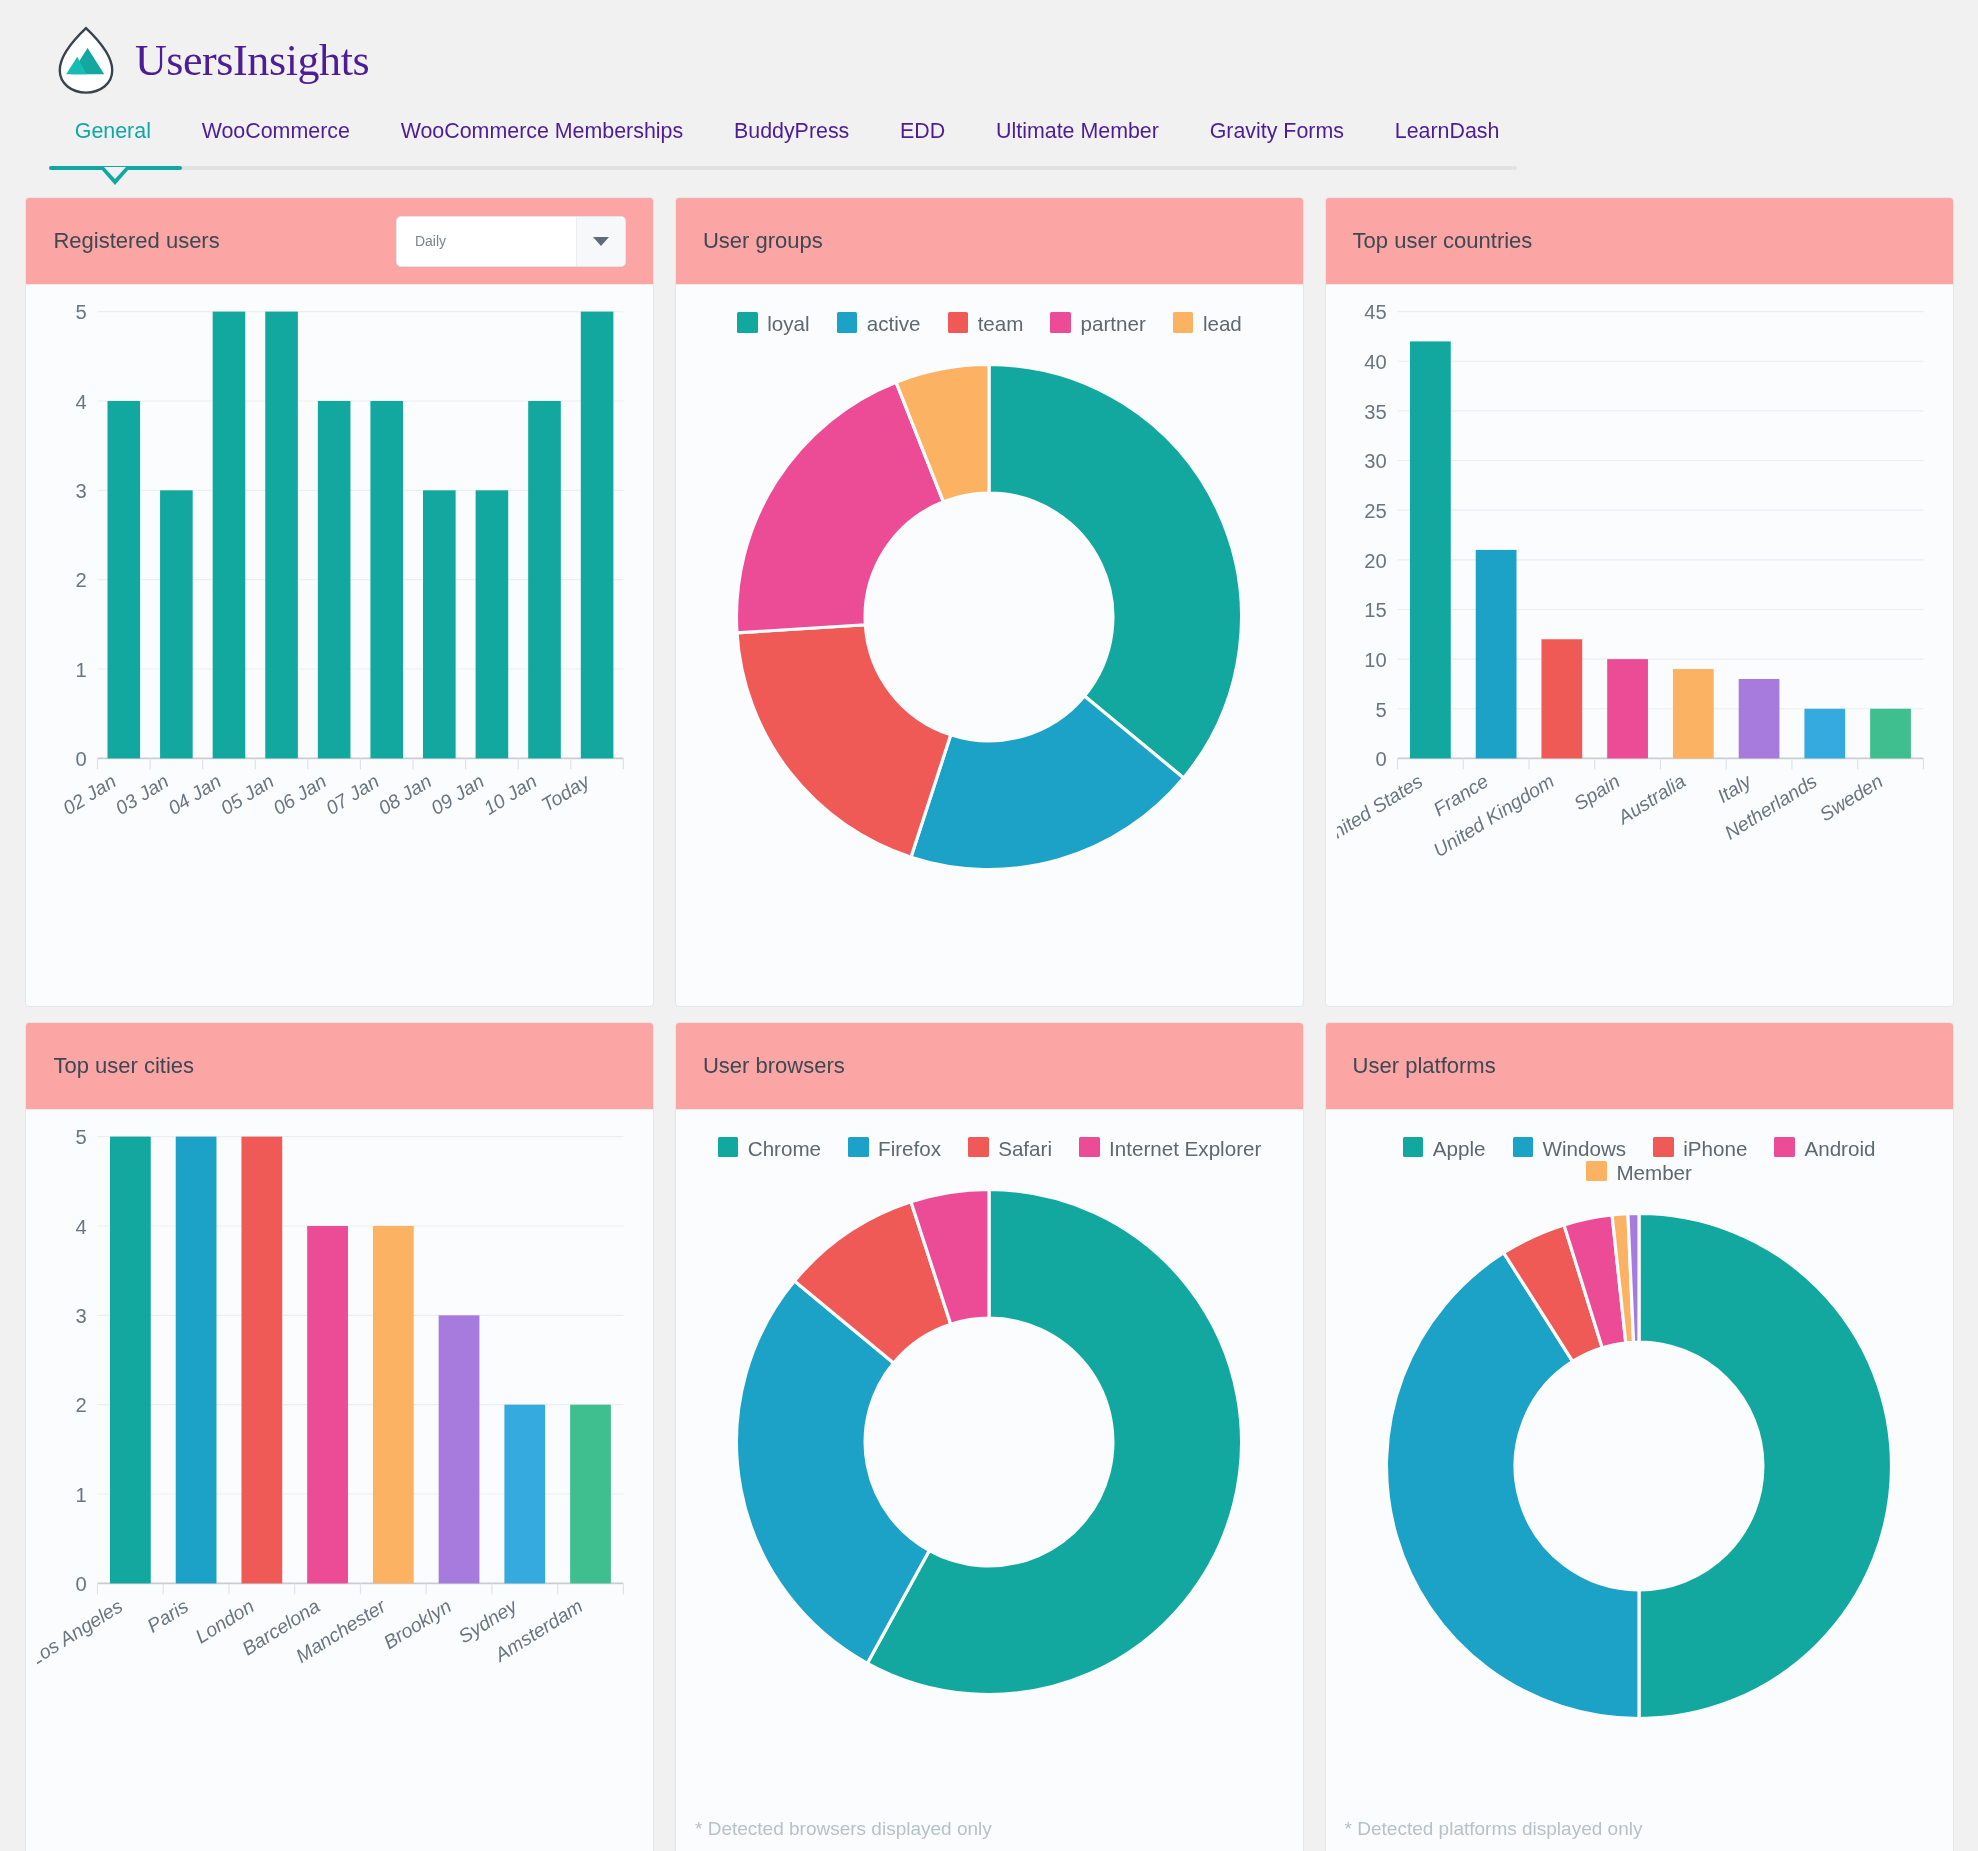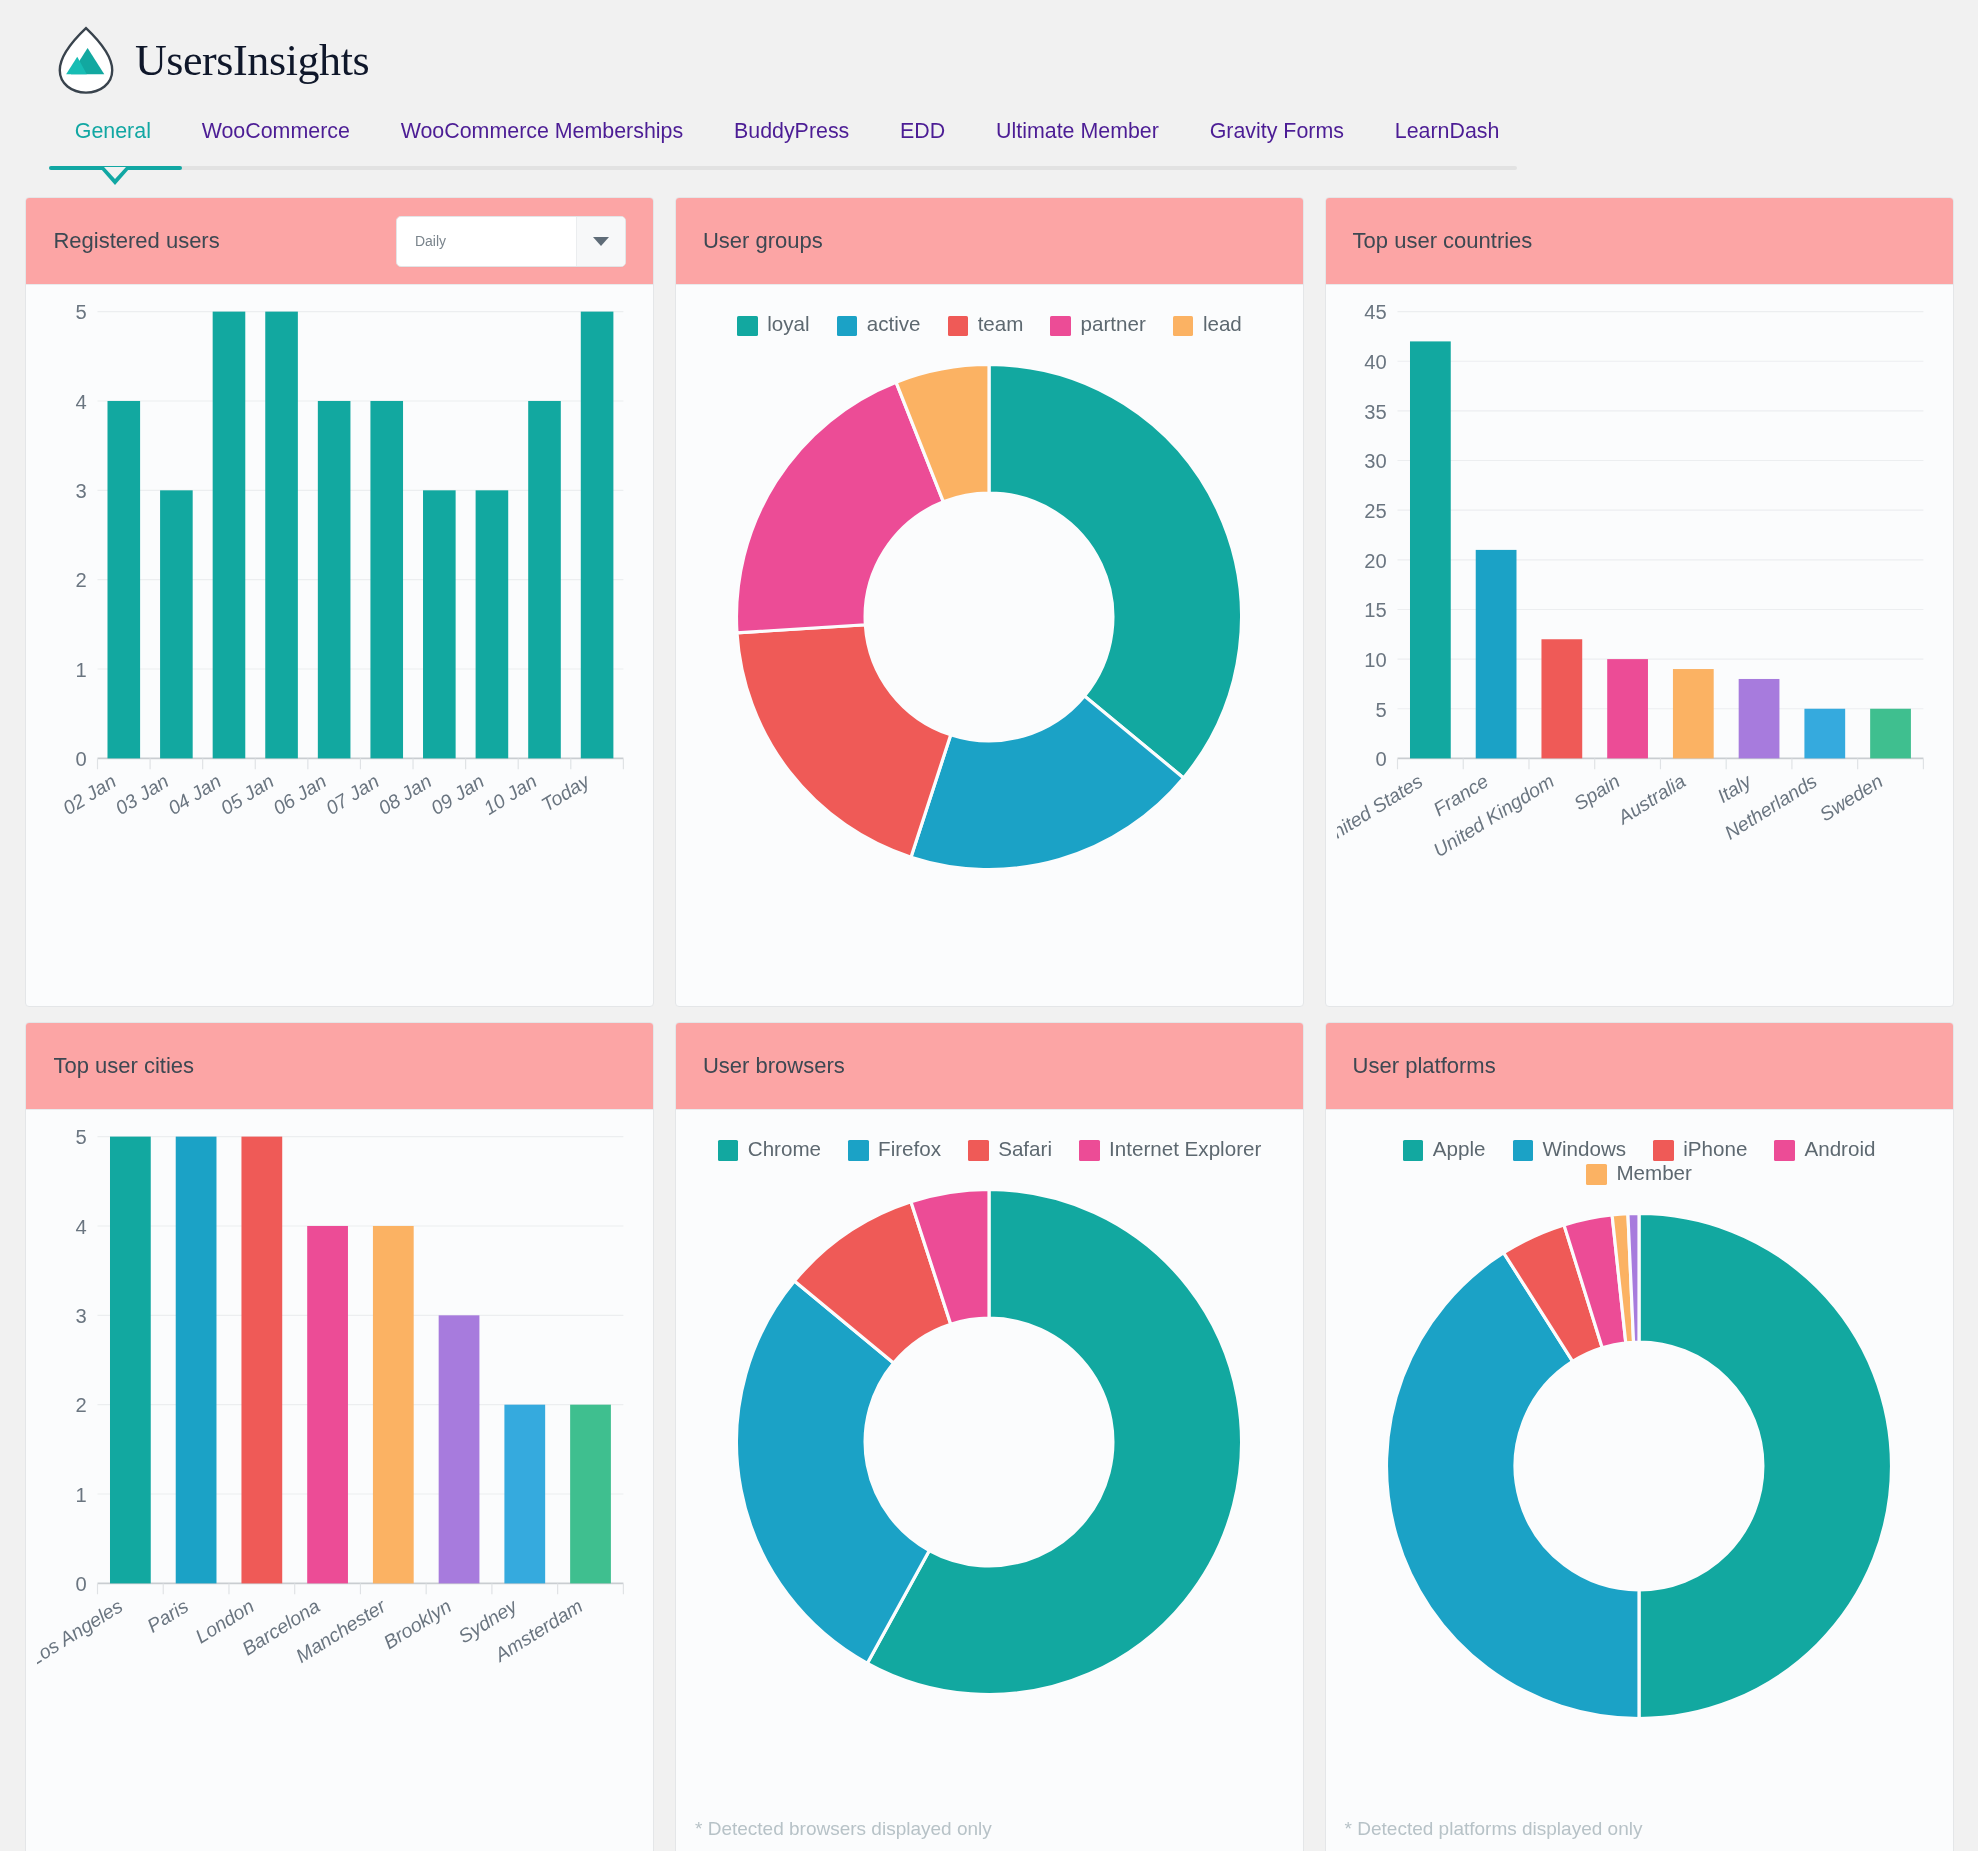--- a/index.html
+++ b/index.html
@@ -9,21 +9,21 @@
     font-family: "Liberation Sans", sans-serif;
     -webkit-font-smoothing: antialiased;
   }
   .page { width: 1979px; height: 1852px; position: relative; padding: 0 25.4px; }
 
   
   .brand { display: flex; align-items: center; padding: 17.5px 0 0 30px; height: 103px; }
   .brand-mark { width: 62px; height: 70px; flex: 0 0 62px; }
   .brand-name {
     font-family: "Liberation Serif", serif;
-    font-size: 44px; color: #0f172a; letter-spacing: -0.4px;
+    font-size: 44px; color: #4c1d95; letter-spacing: -0.4px;
     margin-left: 17.5px; white-space: nowrap;
   }
 
   
   .tabbar { position: relative; margin: 16px 0 0 0; padding-left: 24px; height: 64px; }
   .tabs { display: flex; align-items: flex-start; gap: 0; }
   .tab {
     font-size: 21.4px; color: #4c1d95; padding: 0 25.4px 17.5px 25.4px;
     white-space: nowrap; cursor: pointer; position: relative;
   }
@@ -86,21 +86,21 @@
   .bar-chart { position: relative; width: 100%; }
   .bar-chart svg { display: block; width: 100%; height: auto; }
   .axis-txt { font-family: "Liberation Sans", sans-serif; fill: #6a7580; font-size: 26px; }
   .axis-txt-rot { font-family: "Liberation Sans", sans-serif; fill: #6a7580; font-size: 25px; font-style: italic; }
 
   
   .legend {
     display: flex; justify-content: center; align-items: center;
     flex-wrap: wrap; gap: 0 27px; padding: 19px 8px 6.4px 8px;
   }
-  .legend-item { display: flex; align-items: flex-end; gap: 9.5px; font-size: 20.6px; color: #5d6870; }
+  .legend-item { display: flex; align-items: flex-start; gap: 9.5px; font-size: 20.6px; color: #5d6870; }
   .legend-swatch { width: 20.6px; height: 20.6px; border-radius: 1.6px; display: block; }
   .donut-wrap { display: flex; justify-content: center; align-items: center; padding: 4.8px 0 0 0; }
   .donut-wrap svg { display: block; }
 
   .footnote { font-size: 19px; color: #b7c2c7; padding: 8px 0 14.3px 19px; }
 
   .row1 .card { height: 810px; }
   .row2 .card { height: 834px; }
 </style>
 </head>

